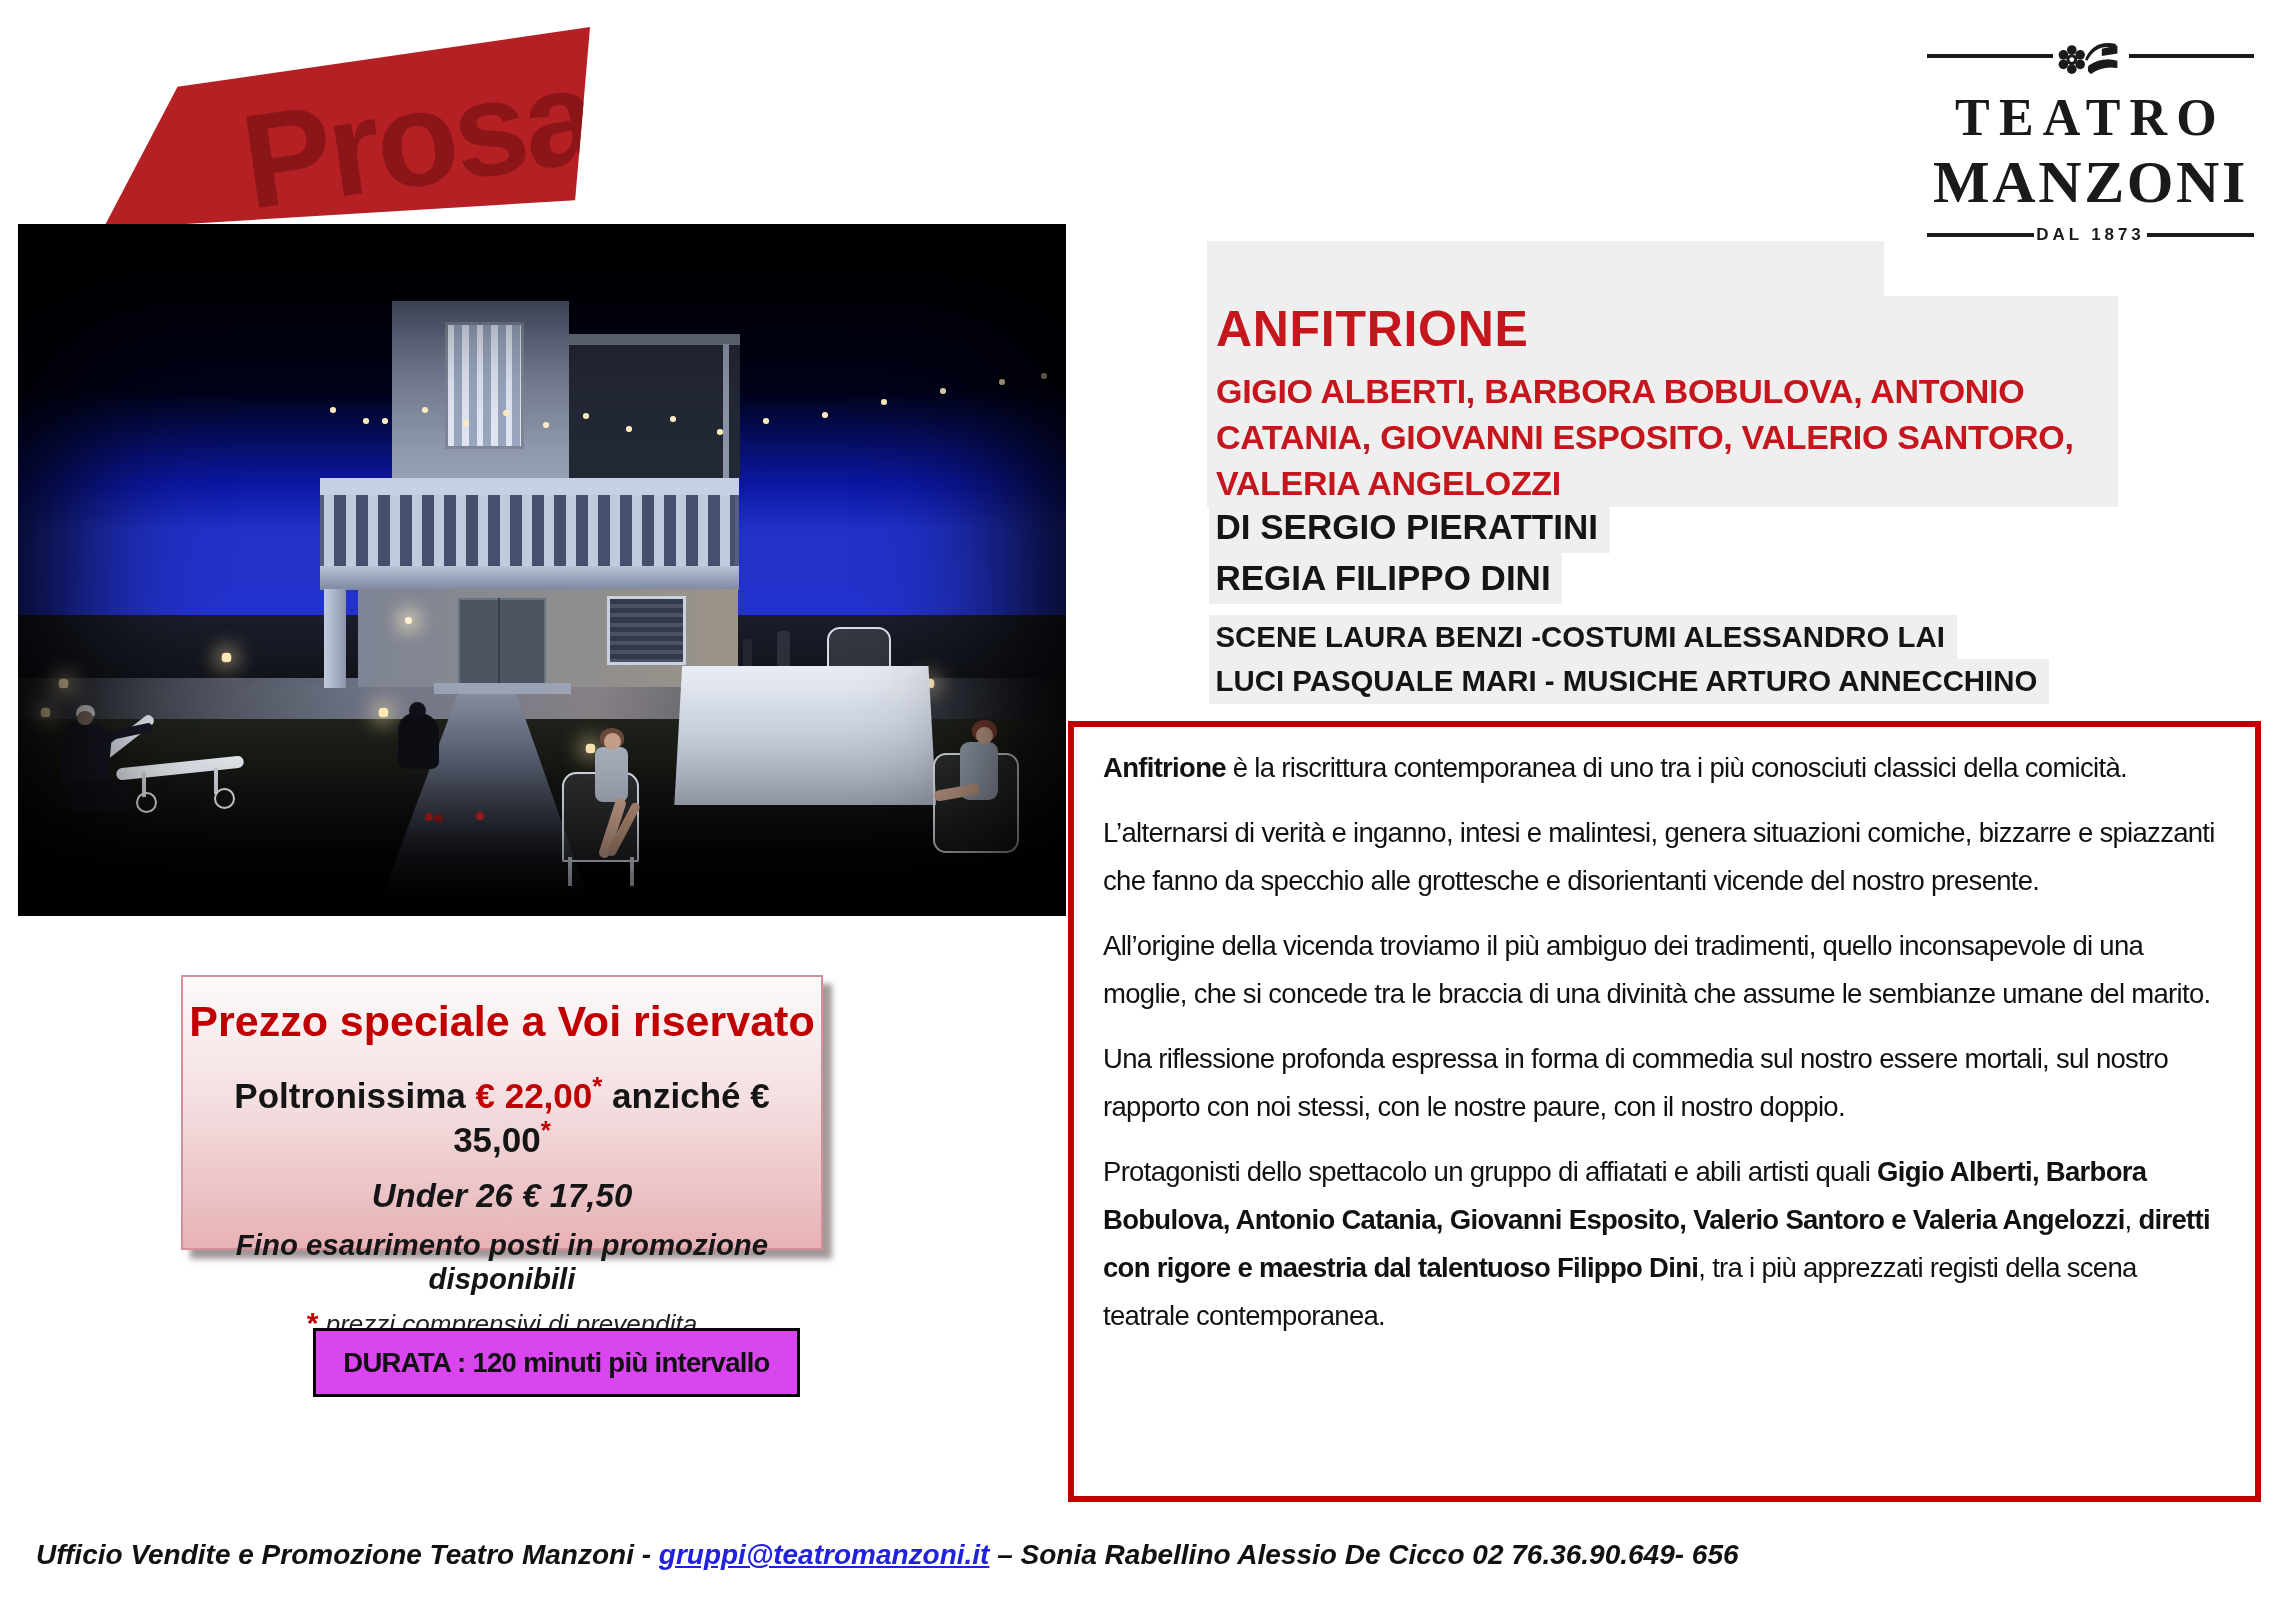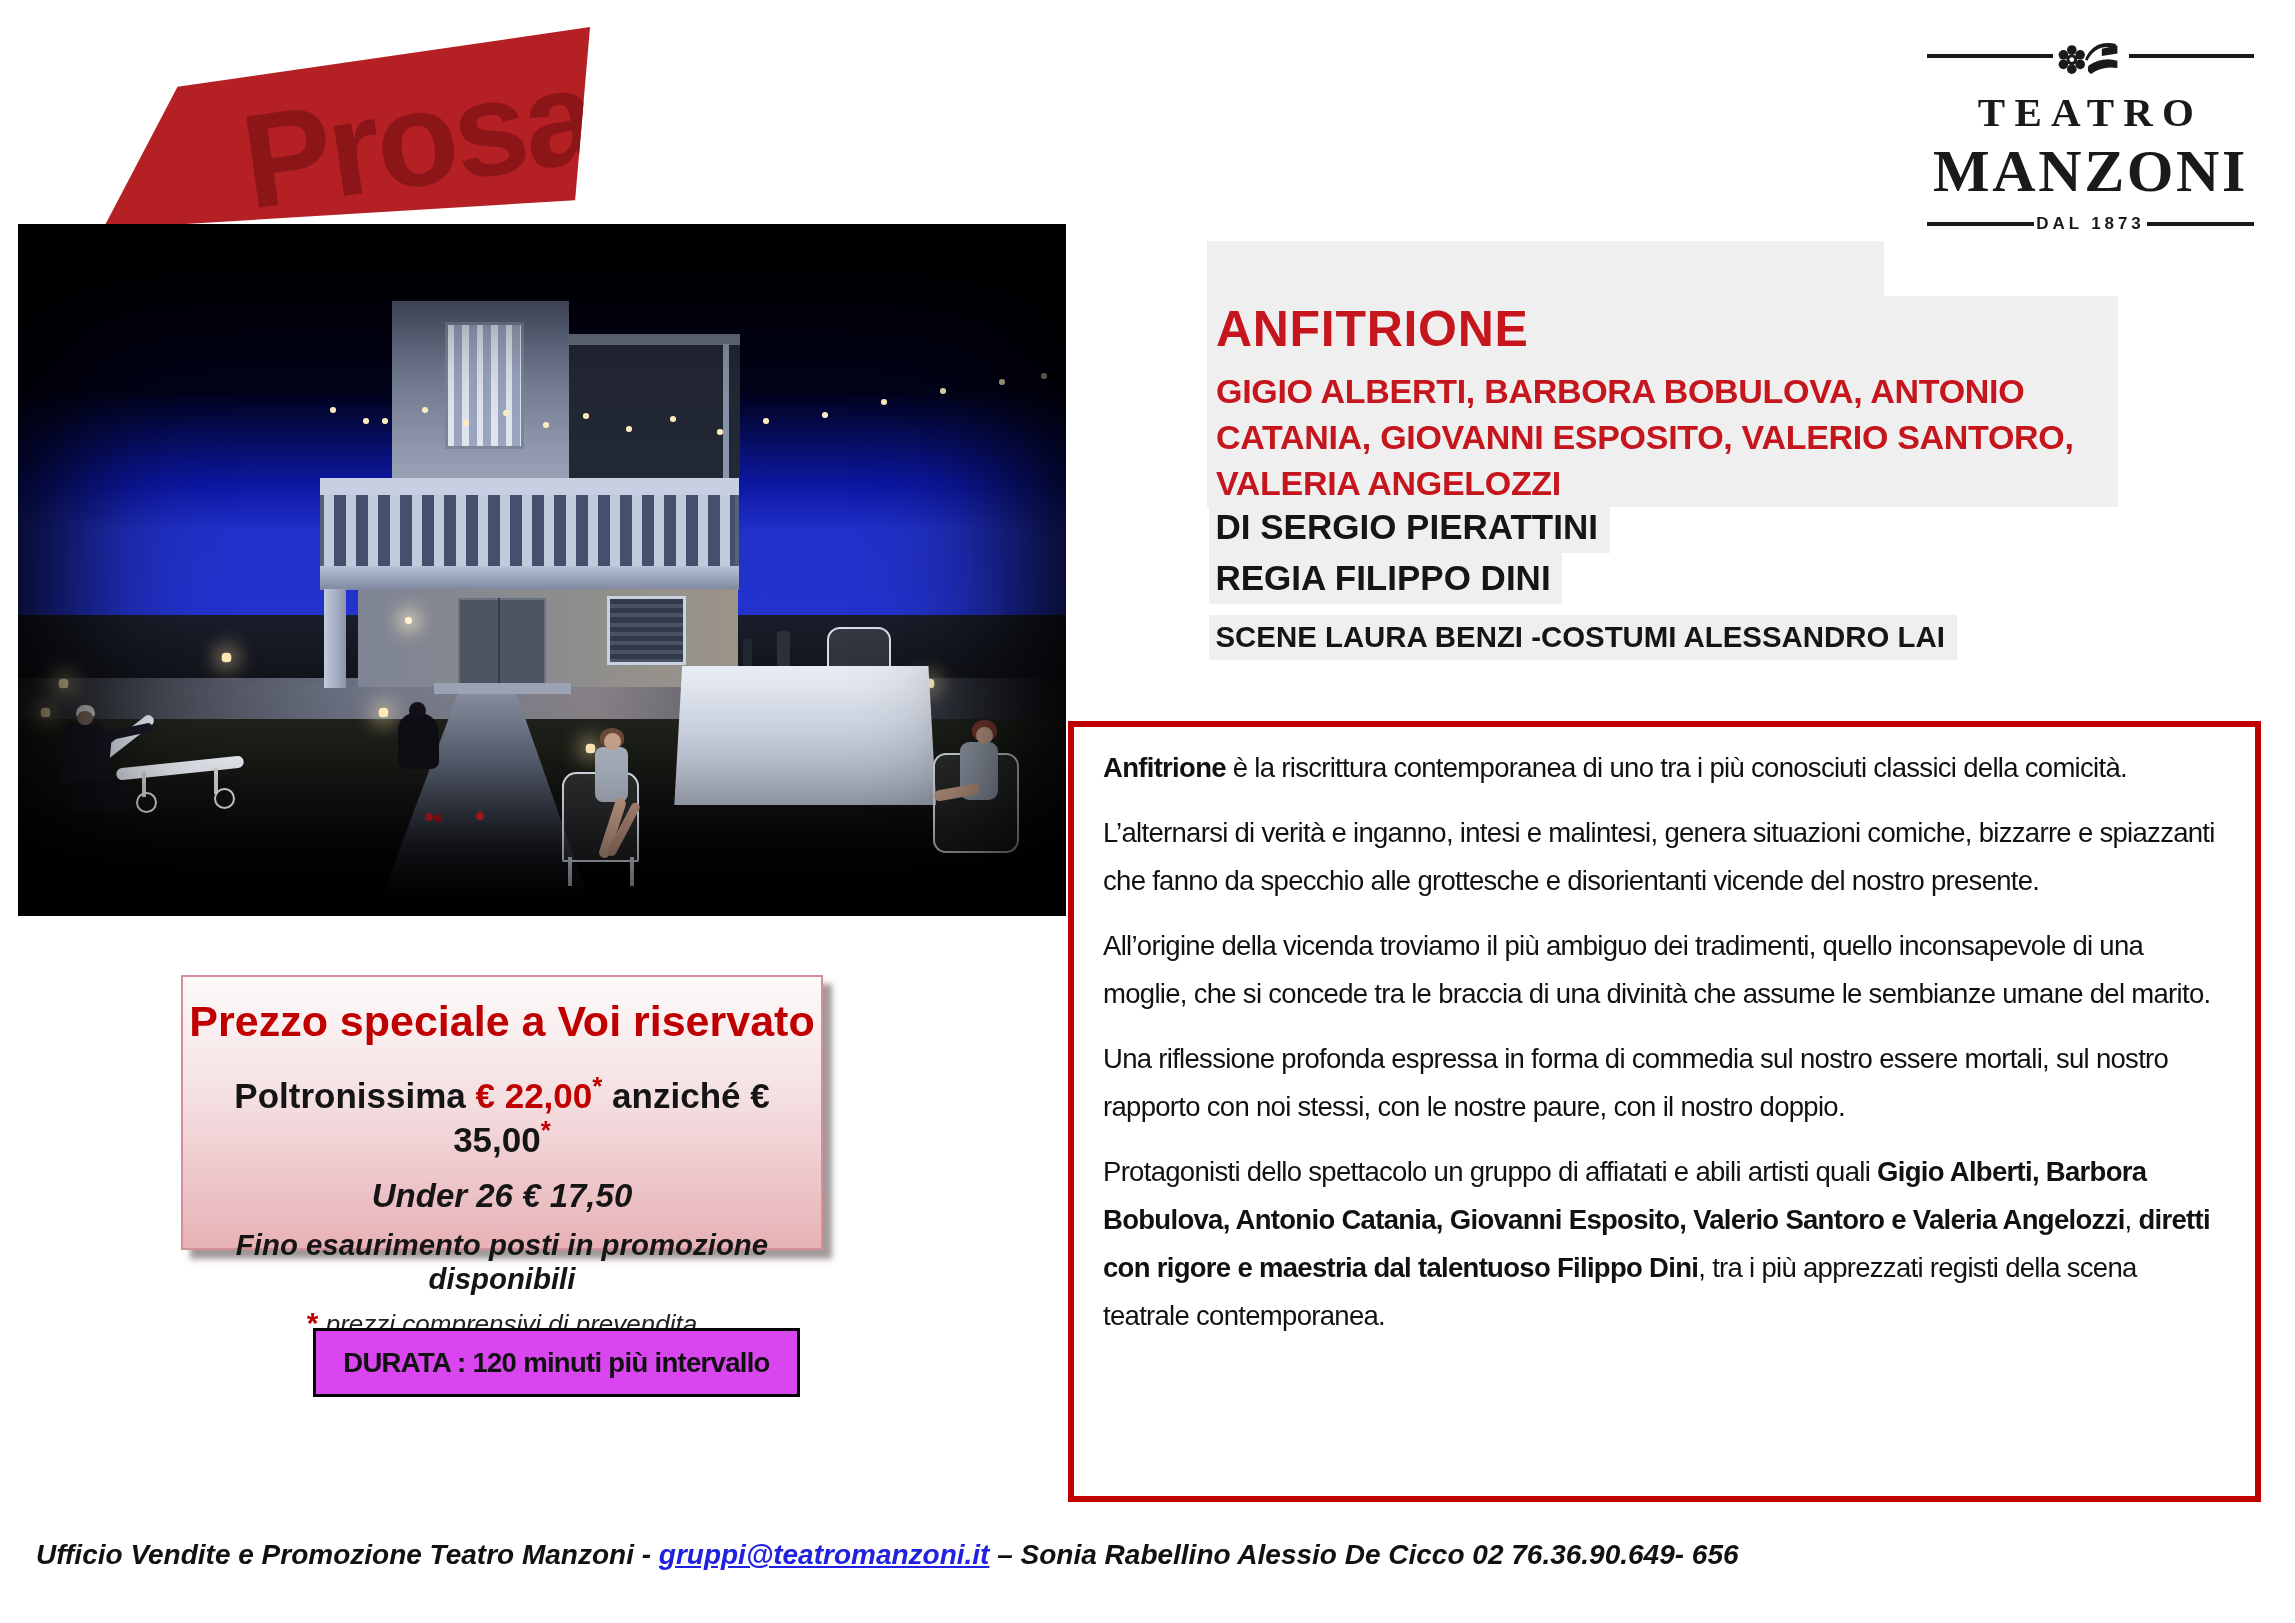--- a/index.html
+++ b/index.html
@@ -16,21 +16,21 @@
   .header{position:absolute;left:589px;top:36px;width:1283px;text-align:center;font-weight:bold;}
   .header .season{color:#c00000;font-size:41px;line-height:60px;}
   .header .dates{color:#111;font-size:43px;line-height:63px;}
   .header .times{color:#111;font-size:43px;line-height:63px;}
 
   
   .manzoni{position:absolute;left:1927px;top:31px;width:327px;text-align:center;color:#1a1a1a;}
   .mz-row{display:flex;align-items:center;justify-content:center;gap:2px;}
   .mz-line{height:4.6px;background:#1a1a1a;flex:1;}
   .mz-icon{width:72px;height:50px;flex:0 0 auto;}
-  .mz-teatro{font-family:"Liberation Serif",serif;font-weight:bold;font-size:41px;
+  .mz-teatro{font-family:"Liberation Serif",serif;font-weight:bold;font-size:52px;
     letter-spacing:9.2px;margin-top:6.5px;}
   .mz-manzoni{font-family:"Liberation Serif",serif;font-weight:bold;font-size:60px;
     letter-spacing:2.6px;margin-top:1.3px;}
   .mz-bottom{margin-top:7.9px;}
   .mz-dal{font-size:17px;font-weight:bold;letter-spacing:3.9px;white-space:nowrap;}
   .mz-line-s{height:3.9px;background:#1a1a1a;flex:1;}
 
   
   .photo{position:absolute;left:18.3px;top:224px;width:1048px;height:692px;background:#000;overflow:hidden;}
   .photo *{position:absolute;}
@@ -262,20 +262,21 @@
     <div class="vignette"></div>
   </div>
 
   <div class="gray-a"></div>
   <div class="gray-b"></div>
   <div class="show-title">ANFITRIONE</div>
   <div class="show-cast">GIGIO ALBERTI, BARBORA BOBULOVA, ANTONIO CATANIA, GIOVANNI ESPOSITO, VALERIO SANTORO, VALERIA ANGELOZZI</div>
   <div class="show-author"><span>DI SERGIO PIERATTINI</span></div>
   <div class="show-regia"><span>REGIA FILIPPO DINI</span></div>
   <div class="show-credit show-credit1"><span>SCENE LAURA BENZI  -COSTUMI ALESSANDRO LAI</span></div>
+  <div class="show-credit show-credit2"><span>LUCI PASQUALE MARI - MUSICHE ARTURO ANNECCHINO</span></div>
 
   <div class="desc-box">
     <p><span class="b">Anfitrione</span><span> è la riscrittura contemporanea di uno tra i più conosciuti classici della comicità.</span></p>
     <p>L’alternarsi di verità e inganno, intesi e malintesi, genera situazioni comiche, bizzarre e spiazzanti che fanno da specchio alle grottesche e disorientanti vicende del nostro presente.</p>
     <p>All’origine della vicenda troviamo il più ambiguo dei tradimenti, quello inconsapevole di una moglie, che si concede tra le braccia di una divinità che assume le sembianze umane del marito.</p>
     <p>Una riflessione profonda espressa in forma di commedia sul nostro essere mortali, sul nostro rapporto con noi stessi, con le nostre paure, con il nostro doppio.</p>
     <p><span>Protagonisti dello spettacolo un gruppo di affiatati e abili artisti quali </span><span class="b">Gigio Alberti, Barbora Bobulova, Antonio Catania, Giovanni Esposito, Valerio Santoro e Valeria Angelozzi</span><span>, </span><span class="b">diretti con rigore e maestria dal talentuoso Filippo Dini</span><span>, tra i più apprezzati registi della scena teatrale contemporanea.</span></p>
   </div>
 
   <div class="price-box">

